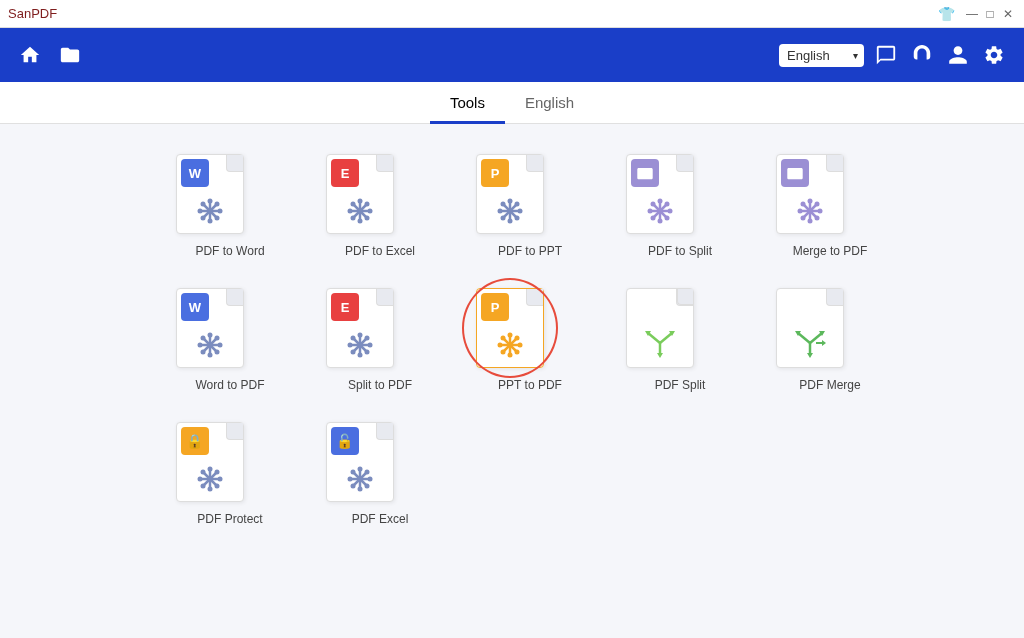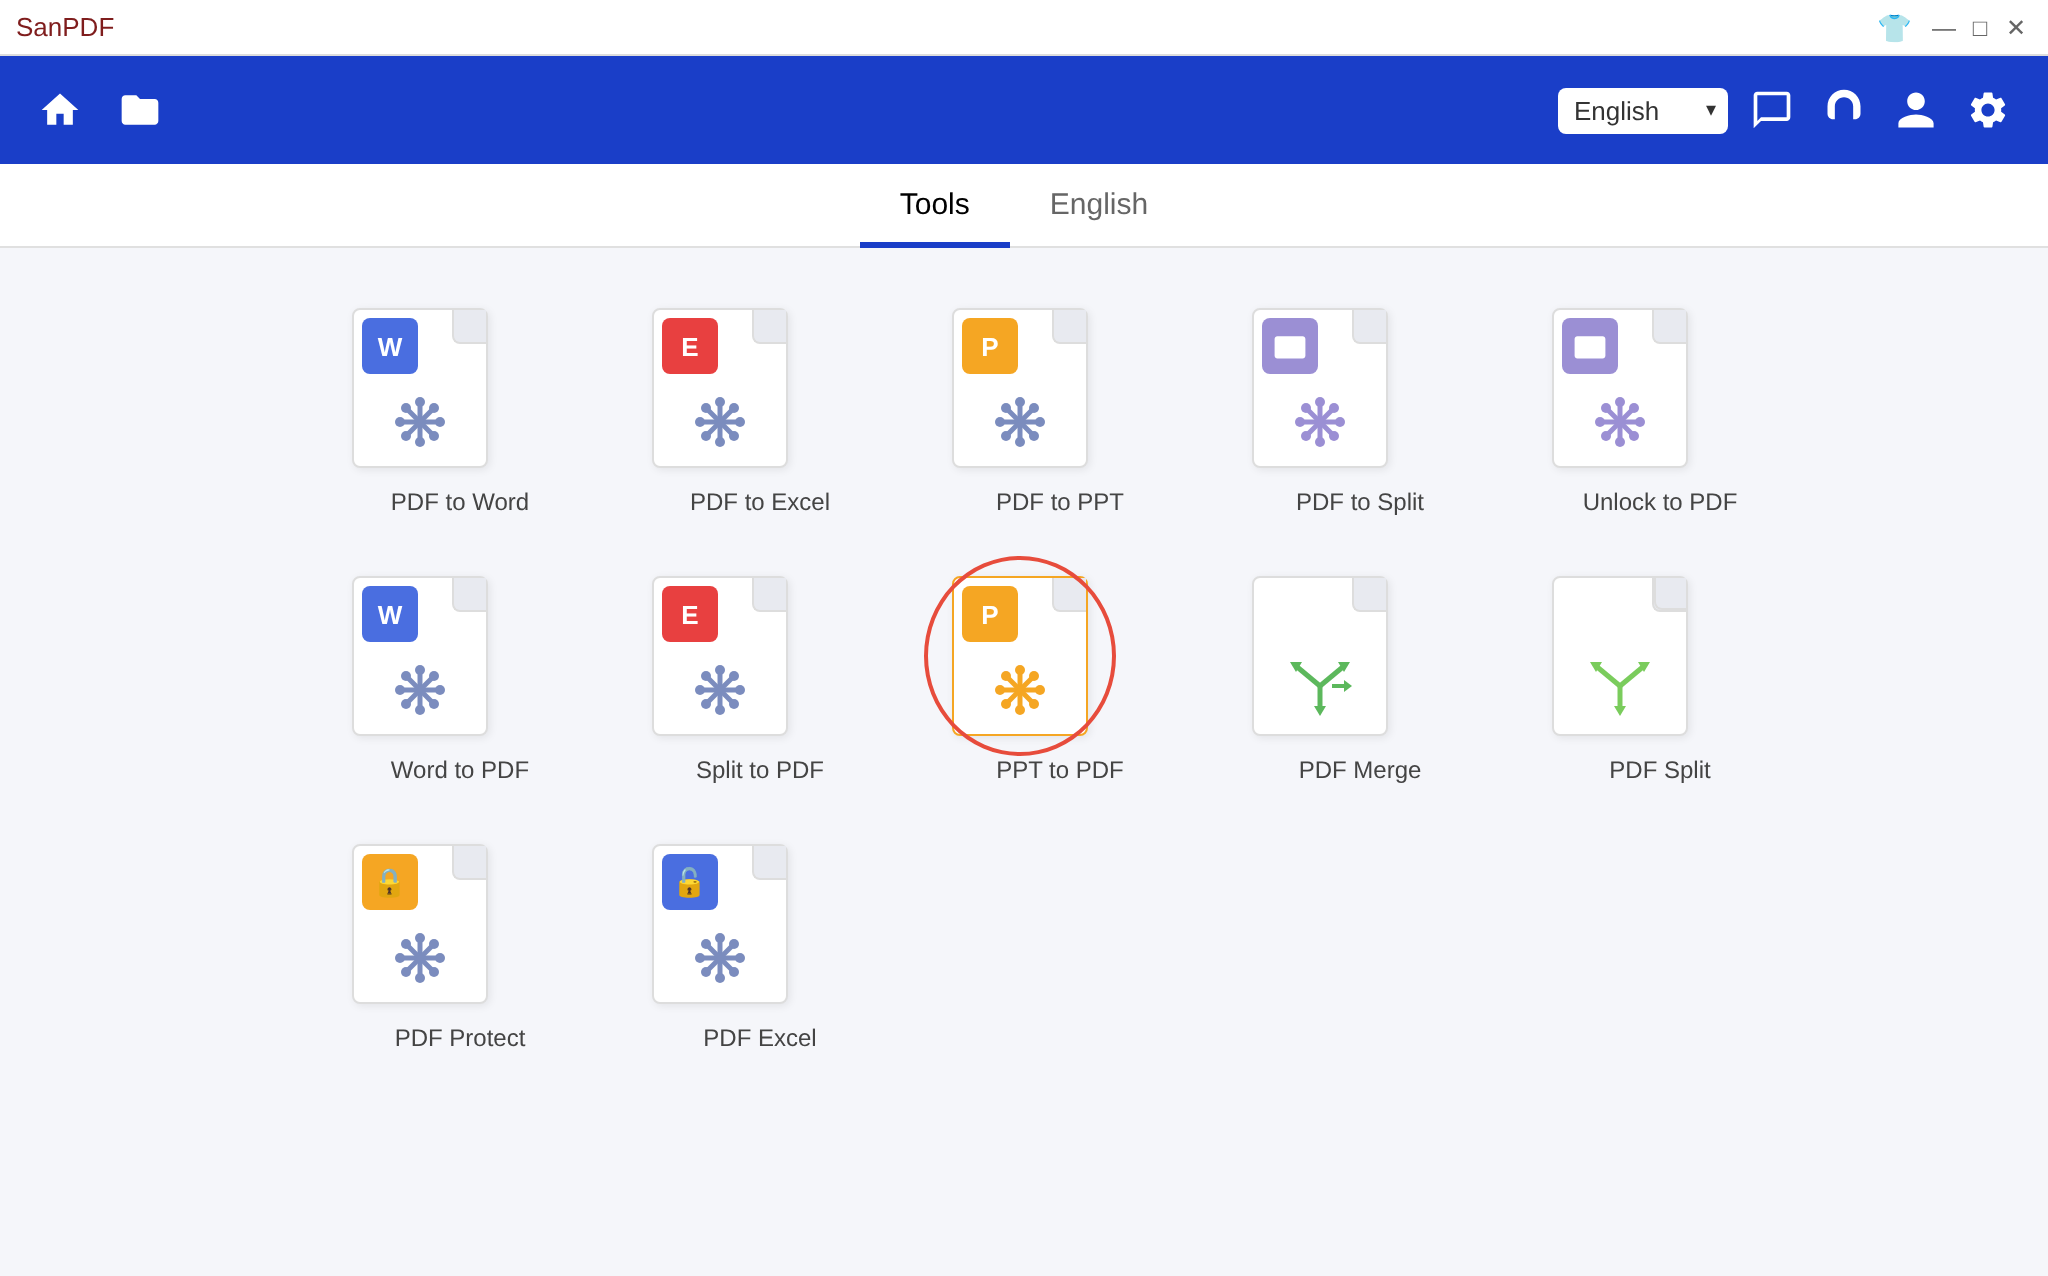--- a/index.html
+++ b/index.html
@@ -365,21 +365,21 @@
               <circle cx="8" cy="14" r="2.5" fill="#9b8fd4"></circle>
               <circle cx="28" cy="14" r="2.5" fill="#9b8fd4"></circle>
               <circle cx="11" cy="7" r="2.5" fill="#9b8fd4"></circle>
               <circle cx="25" cy="7" r="2.5" fill="#9b8fd4"></circle>
               <circle cx="11" cy="21" r="2.5" fill="#9b8fd4"></circle>
               <circle cx="25" cy="21" r="2.5" fill="#9b8fd4"></circle>
             </svg>
           </div>
         </div>
       </div>
-      <span class="tool-label">Unlock to PDF</span>
+      <span class="tool-label">Merge to PDF</span>
     </div>
 
     <div class="tool-item">
       <div class="tool-icon-wrapper">
         <div class="file-icon">
           <div class="file-badge" style="background:#4a6ee0;">W</div>
           <div class="san-icon">
             <svg width="36" height="28" viewBox="0 0 36 28">
               <line x1="18" y1="4" x2="18" y2="24" stroke="#7b8cbe" stroke-width="2.5"></line>
               <line x1="8" y1="14" x2="28" y2="14" stroke="#7b8cbe" stroke-width="2.5"></line>
@@ -447,20 +447,41 @@
             </svg>
           </div>
         </div>
       </div>
       <span class="tool-label">PPT to PDF</span>
     </div>
 
     <div class="tool-item">
       <div class="tool-icon-wrapper">
         <div class="file-icon">
+          <div style="position:absolute; top:0; right:0; width:16px; height:16px; background:#e8eaf0; border-bottom-left-radius:4px; border-left:1.5px solid #ddd; border-bottom:1.5px solid #ddd;"></div>
+          <div class="san-icon">
+            <svg width="44" height="32" viewBox="0 0 44 32">
+
+              <path d="M22 16 L10 6" stroke="#7acc5c" stroke-width="2.5" fill="none" marker-end="url(#arr)"></path>
+              <path d="M22 16 L34 6" stroke="#7acc5c" stroke-width="2.5" fill="none"></path>
+              <path d="M22 16 L22 28" stroke="#7acc5c" stroke-width="2.5" fill="none"></path>
+
+              <polygon points="7,4 13,4 10,9" fill="#7acc5c"></polygon>
+              <polygon points="31,4 37,4 34,9" fill="#7acc5c"></polygon>
+              <polygon points="19,26 25,26 22,31" fill="#7acc5c"></polygon>
+            </svg>
+          </div>
+        </div>
+      </div>
+      <span class="tool-label">PDF Split</span>
+    </div>
+
+    <div class="tool-item">
+      <div class="tool-icon-wrapper">
+        <div class="file-icon">
           <div class="san-icon">
             <svg width="44" height="32" viewBox="0 0 44 32">
 
               <path d="M10 6 L22 16" stroke="#5cb85c" stroke-width="2.5" fill="none"></path>
               <path d="M34 6 L22 16" stroke="#5cb85c" stroke-width="2.5" fill="none"></path>
               <path d="M22 16 L22 28" stroke="#5cb85c" stroke-width="2.5" fill="none"></path>
               <polygon points="7,4 13,4 10,9" fill="#5cb85c"></polygon>
               <polygon points="31,4 37,4 34,9" fill="#5cb85c"></polygon>
               <polygon points="19,26 25,26 22,31" fill="#5cb85c"></polygon>
 
@@ -469,41 +490,20 @@
             </svg>
           </div>
         </div>
       </div>
       <span class="tool-label">PDF Merge</span>
     </div>
 
     <div class="tool-item">
       <div class="tool-icon-wrapper">
         <div class="file-icon">
-          <div style="position:absolute; top:0; right:0; width:16px; height:16px; background:#e8eaf0; border-bottom-left-radius:4px; border-left:1.5px solid #ddd; border-bottom:1.5px solid #ddd;"></div>
-          <div class="san-icon">
-            <svg width="44" height="32" viewBox="0 0 44 32">
-
-              <path d="M22 16 L10 6" stroke="#7acc5c" stroke-width="2.5" fill="none" marker-end="url(#arr)"></path>
-              <path d="M22 16 L34 6" stroke="#7acc5c" stroke-width="2.5" fill="none"></path>
-              <path d="M22 16 L22 28" stroke="#7acc5c" stroke-width="2.5" fill="none"></path>
-
-              <polygon points="7,4 13,4 10,9" fill="#7acc5c"></polygon>
-              <polygon points="31,4 37,4 34,9" fill="#7acc5c"></polygon>
-              <polygon points="19,26 25,26 22,31" fill="#7acc5c"></polygon>
-            </svg>
-          </div>
-        </div>
-      </div>
-      <span class="tool-label">PDF Split</span>
-    </div>
-
-    <div class="tool-item">
-      <div class="tool-icon-wrapper">
-        <div class="file-icon">
           <div class="file-badge" style="background:#f5a623; font-size:14px;">🔒</div>
           <div class="san-icon">
             <svg width="36" height="28" viewBox="0 0 36 28">
               <line x1="18" y1="4" x2="18" y2="24" stroke="#7b8cbe" stroke-width="2.5"></line>
               <line x1="8" y1="14" x2="28" y2="14" stroke="#7b8cbe" stroke-width="2.5"></line>
               <line x1="11" y1="7" x2="25" y2="21" stroke="#7b8cbe" stroke-width="2.5"></line>
               <line x1="25" y1="7" x2="11" y2="21" stroke="#7b8cbe" stroke-width="2.5"></line>
               <circle cx="18" cy="4" r="2.5" fill="#7b8cbe"></circle>
               <circle cx="18" cy="24" r="2.5" fill="#7b8cbe"></circle>
               <circle cx="8" cy="14" r="2.5" fill="#7b8cbe"></circle>

